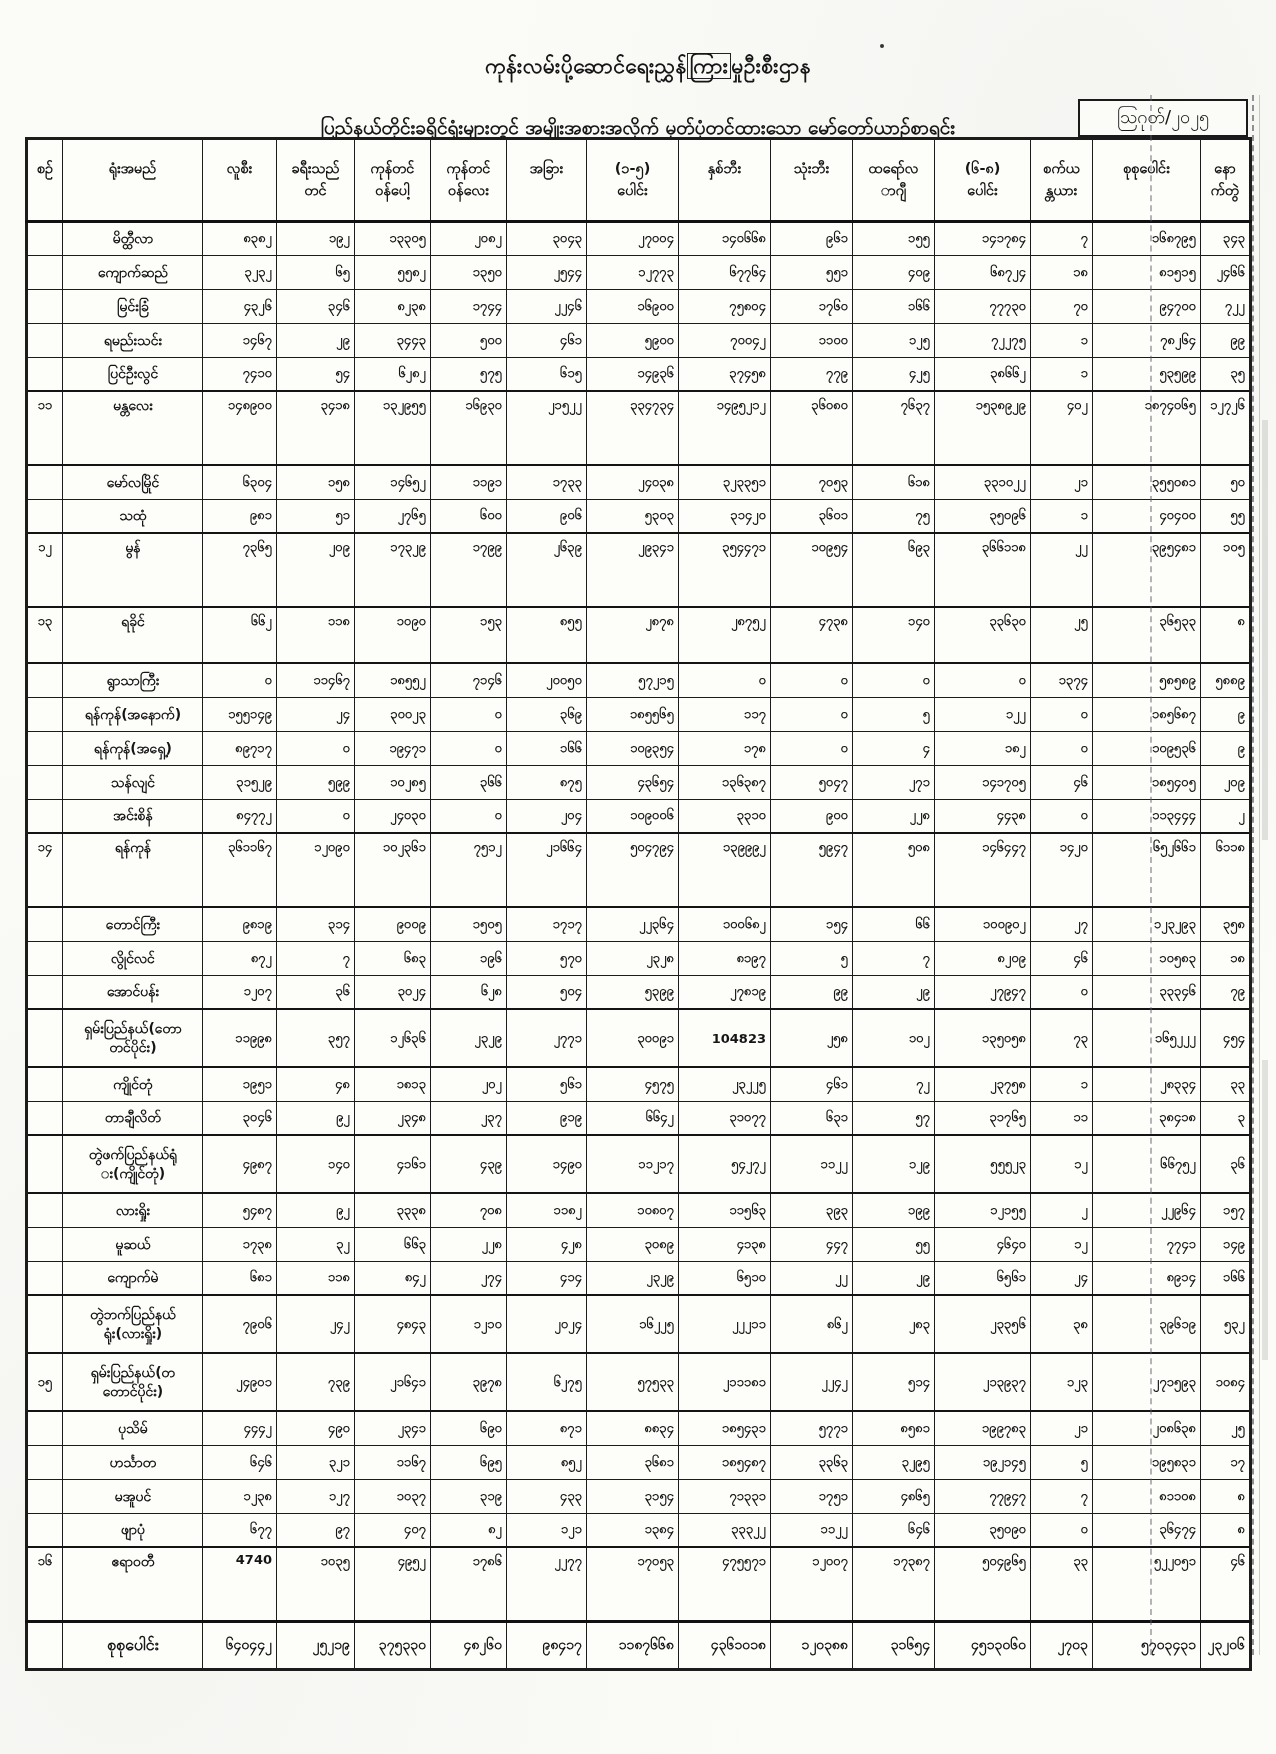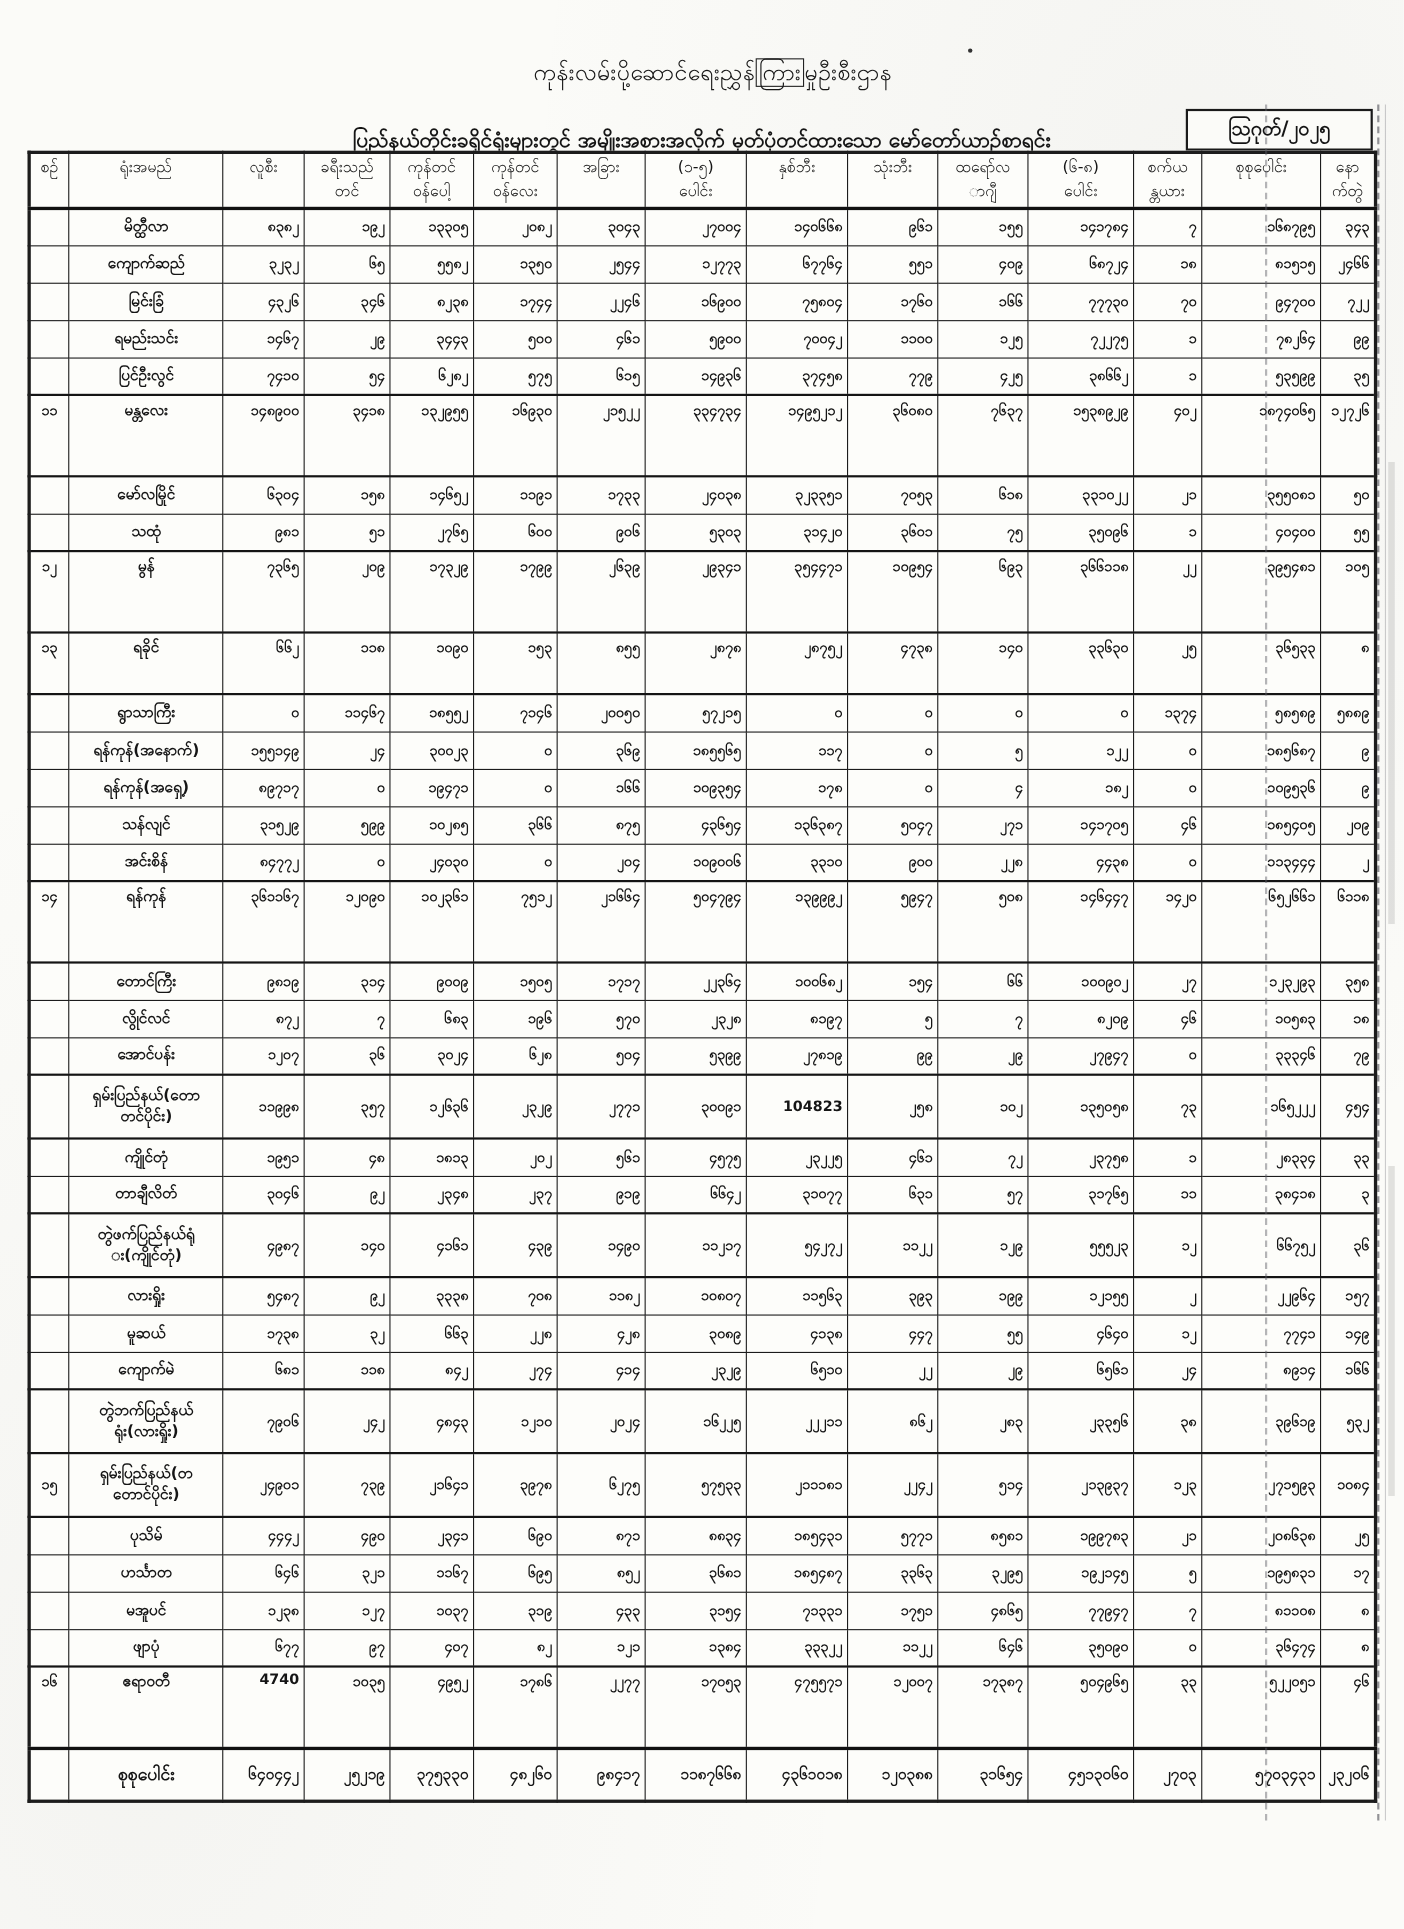--- a/index.html
+++ b/index.html
@@ -8,33 +8,33 @@
     background:#fbfbf8;
     font-family:"DejaVu Sans", sans-serif;
     color:#151515;
   }
   .scan-noise{position:absolute;left:0;top:0;width:100%;height:100%;pointer-events:none;
     background:
       radial-gradient(ellipse at 85% 10%, rgba(120,120,120,0.05), transparent 40%),
       radial-gradient(ellipse at 10% 90%, rgba(120,120,120,0.05), transparent 40%);
   }
   .titleblock{position:absolute;left:0;top:52px;width:1276px;text-align:center;}
-  .title{font-size:21px;font-weight:normal;letter-spacing:0.5px;padding-left:20px;}
+  .title{font-size:21px;font-weight:bold;letter-spacing:0.5px;padding-left:20px;}
   .title .boxed{border:1.5px solid #222;padding:0 2px;}
   .subtitle{margin-top:32px;font-size:19px;font-weight:bold;}
   .datebox{
     position:absolute;top:99px;left:1078px;width:166px;height:34px;
     border:2px solid #1a1a1a;display:flex;align-items:center;justify-content:center;
-    font-size:18px;font-weight:bold;background:#fbfbf8;
+    font-size:18px;font-weight:normal;background:#fbfbf8;
   }
   .tablewrap{position:absolute;left:25px;top:137px;}
   table{border-collapse:collapse;table-layout:fixed;background:#fdfdfa;}
   table, td, th{border:1.6px solid #1c1c1c;}
   table{border-width:3px;}
-  th{font-size:14.5px;font-weight:normal;padding:2px 1px;vertical-align:top;line-height:1.5;}
+  th{font-size:14.5px;font-weight:bold;padding:18px 1px;vertical-align:top;line-height:1.5;}
   thead tr{border-bottom:3px solid #111;}
   td{font-size:13px;font-weight:bold;padding:1px 4px;overflow:hidden;white-space:nowrap;}
   td.num{text-align:right;}
   td.name{text-align:center;font-size:14px;padding-left:5px;line-height:1.35;}
   td.no{text-align:center;font-size:13px;padding:1px 0;}
   tr.r-normal{height:34px;}
   tr.r-tall{height:74px;}
   tr.r-med{height:56px;}
   tr.r-two{height:58px;}
   tr.r-totals{height:48px;border-top:3px solid #111;}

